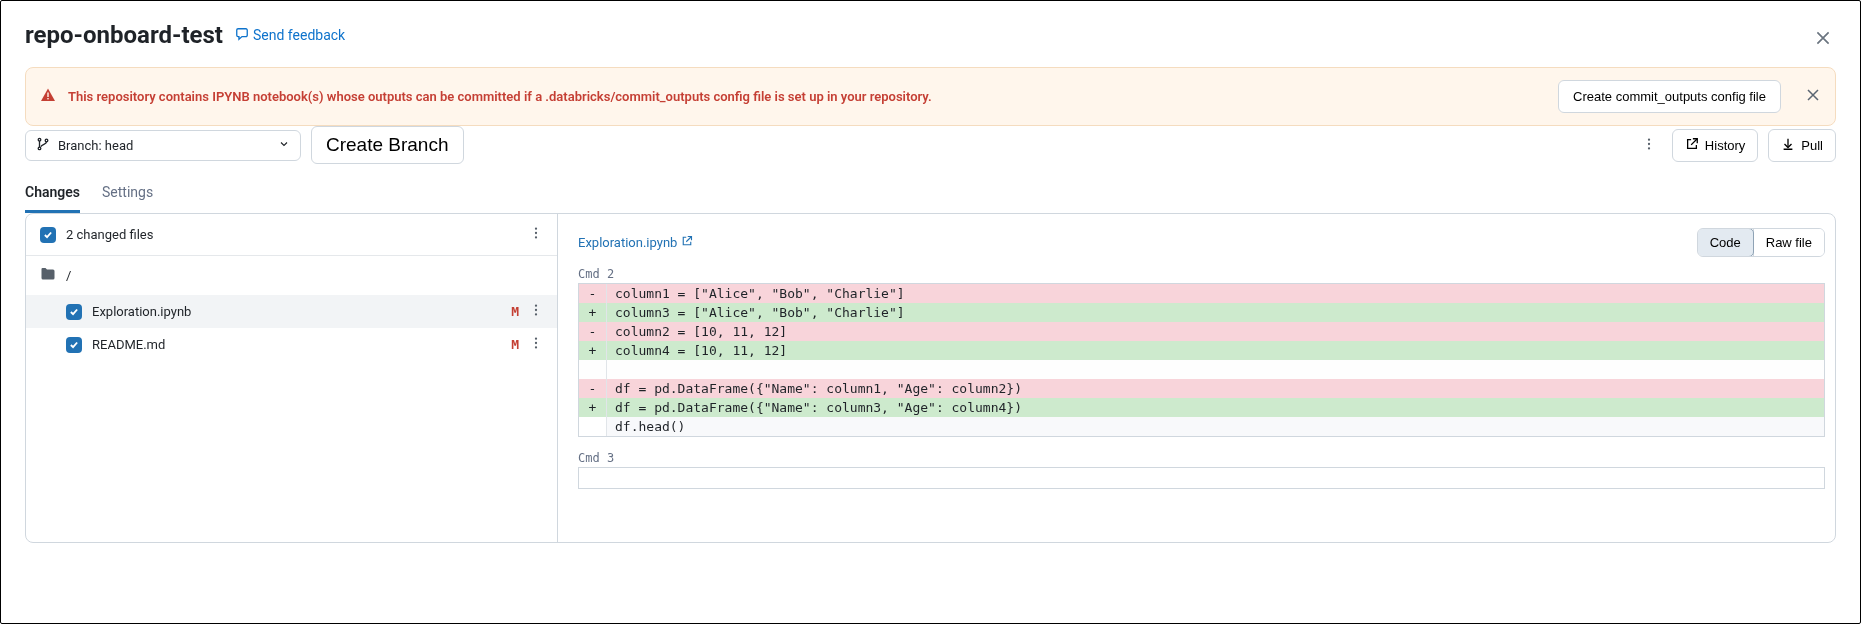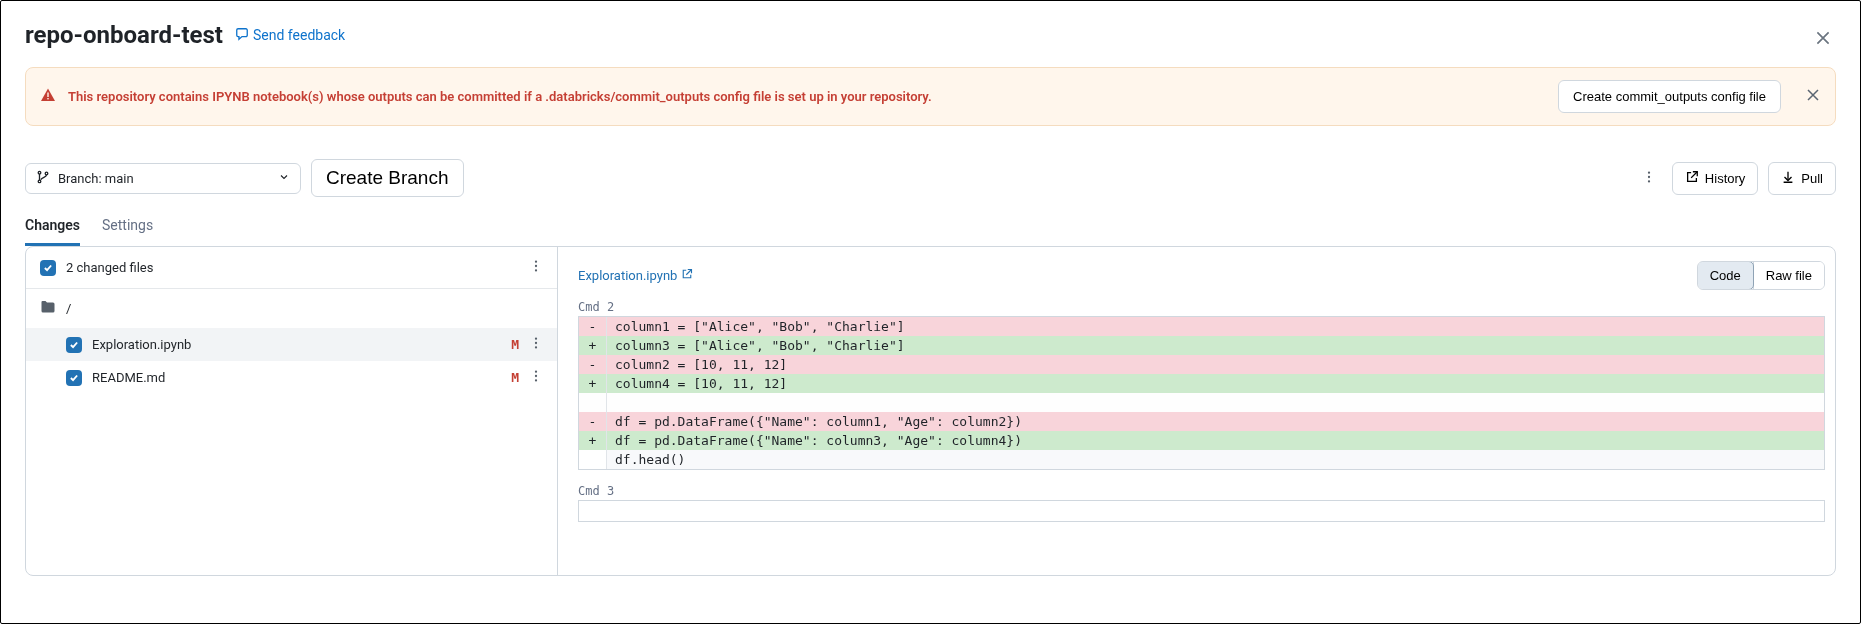--- a/index.html
+++ b/index.html
@@ -7,21 +7,21 @@
   .frame { border: 1px solid #000; border-radius: 2px; width: 1861px; height: 624px; position: relative; overflow: hidden; }
   .inner { padding: 20px 24px 0 24px; }
 
   .header-row { display: flex; align-items: center; gap: 12px; margin-bottom: 18px; }
   .title { font-size: 24px; font-weight: 700; color: #1f2328; }
   .feedback-link { display: inline-flex; align-items: center; gap: 4px; color: #0e73cc; font-size: 14px; cursor: pointer; }
   .feedback-link svg { color: #0e73cc; }
 
   .close-top { position: absolute; top: 28px; right: 28px; cursor: pointer; color: #6b7580; }
 
-  .banner { display: flex; align-items: center; background: #fff6ec; border: 1px solid #f5dcbf; border-radius: 8px; padding: 12px 14px; margin-bottom: 33px; gap: 12px; position: relative; }
+  .banner { display: flex; align-items: center; background: #fff6ec; border: 1px solid #f5dcbf; border-radius: 8px; padding: 12px 14px; margin-bottom: 0; gap: 12px; position: relative; }
   .banner-text { color: #c53f34; font-weight: 600; font-size: 13px; flex: 0 0 auto; }
   .banner-warn-icon { color: #c43f33; }
   .banner-spacer { flex: 1; }
   .banner-btn { background: #fff; border: 1px solid #d0d7de; border-radius: 6px; padding: 8px 14px; font-size: 13px; cursor: pointer; }
   .banner-close { cursor: pointer; color: #5a6572; margin-left: 12px; }
 
   .toolbar { display: flex; align-items: center; gap: 10px; margin-bottom: 14px; }
   .branch-picker { display: flex; align-items: center; gap: 8px; border: 1px solid #d0d7de; border-radius: 6px; padding: 6px 10px; width: 276px; justify-content: space-between; cursor: pointer; background: #fff; }
   .branch-picker-left { display: flex; align-items: center; gap: 8px; }
   .toolbar .btn { border: 1px solid #d0d7de; border-radius: 6px; padding: 7px 14px; background: #fff; cursor: pointer; font-size: 19px; }
@@ -122,21 +122,21 @@
         <span class="branch-picker-left">
           <span>
             <svg width="14" height="14" viewBox="0 0 16 16" fill="none" stroke="currentColor" stroke-width="1.5">
                 <circle cx="4" cy="3" r="1.5"></circle>
                 <circle cx="4" cy="13" r="1.5"></circle>
                 <circle cx="12" cy="4" r="1.5"></circle>
                 <path d="M4 4.5v7"></path>
                 <path d="M12 5.5c0 3-5 2.5-6.5 5.5"></path>
               </svg>
           </span>
-          <span>Branch: main</span>
+          <span>Branch: head</span>
         </span>
         <span>
           <svg width="12" height="12" viewBox="0 0 16 16" fill="none" stroke="currentColor" stroke-width="1.5">
               <path d="M4 6l4 4 4-4"></path>
             </svg>
         </span>
       </div>
       <button class="btn">Create Branch</button>
       <span class="toolbar-spacer"></span>
       <button class="icon-btn">

